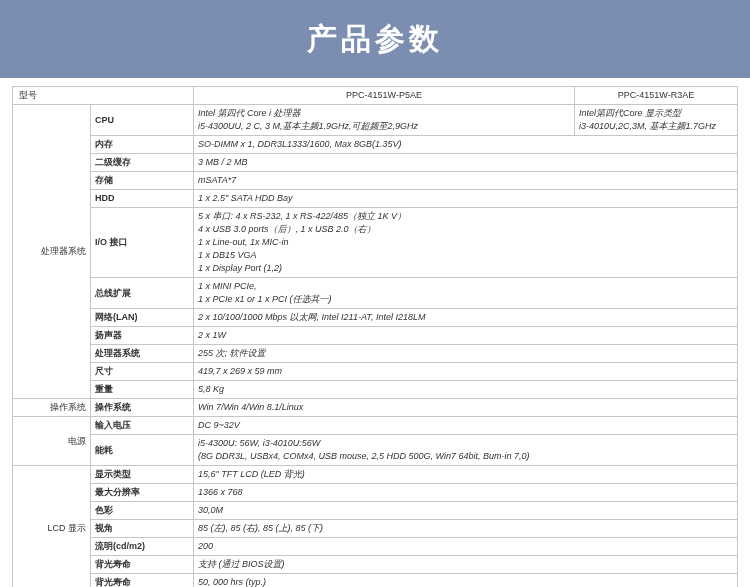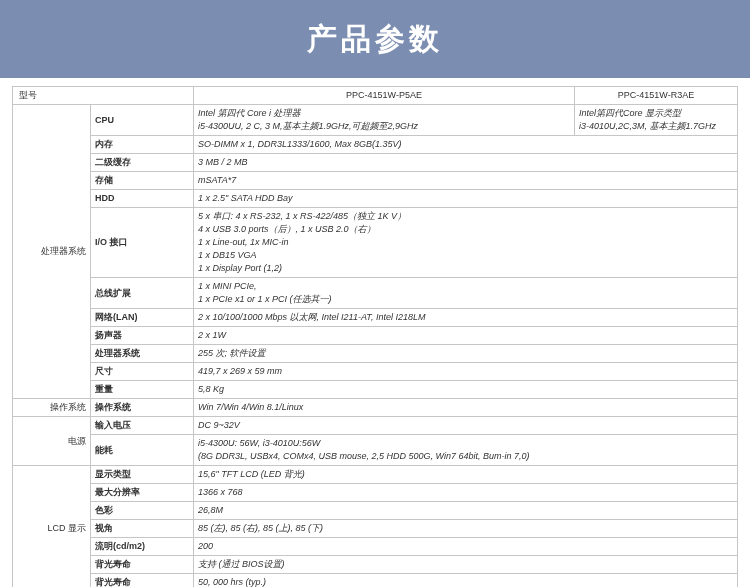--- a/index.html
+++ b/index.html
@@ -169,21 +169,21 @@
           <td class="grp" rowspan="7">LCD 显示</td>
           <td class="lbl">显示类型</td>
           <td class="val" colspan="3">15,6" TFT LCD (LED 背光)</td>
         </tr>
         <tr>
           <td class="lbl">最大分辨率</td>
           <td class="val" colspan="3">1366 x 768</td>
         </tr>
         <tr>
           <td class="lbl">色彩</td>
-          <td class="val" colspan="3">26,8M</td>
+          <td class="val" colspan="3">30,0M</td>
         </tr>
         <tr>
           <td class="lbl">视角</td>
           <td class="val" colspan="3">85 (左), 85 (右), 85 (上), 85 (下)</td>
         </tr>
         <tr>
           <td class="lbl">流明(cd/m2)</td>
           <td class="val" colspan="3">200</td>
         </tr>
         <tr>

